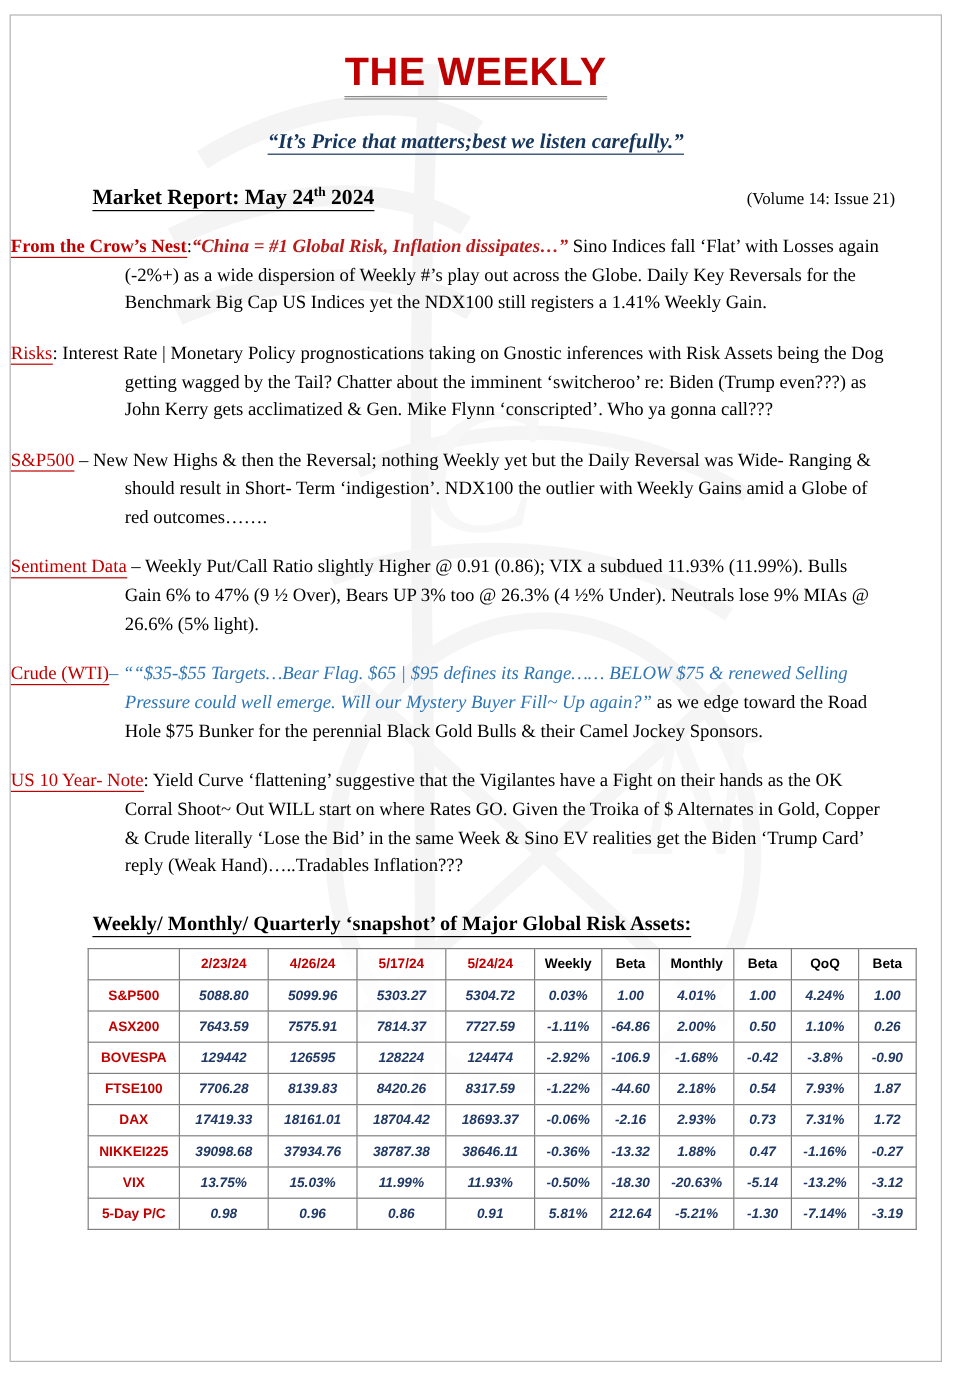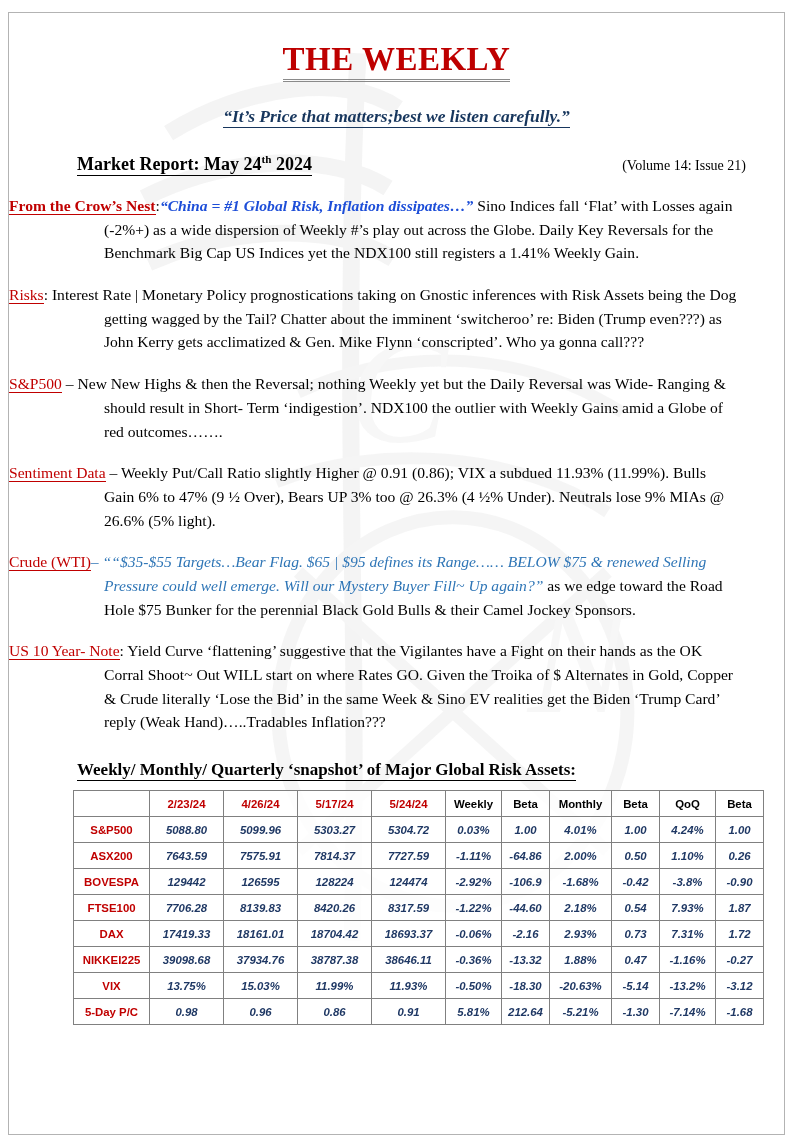--- a/index.html
+++ b/index.html
@@ -46,21 +46,21 @@
     padding: 0;
   }
 
   .doc-title {
     text-align: center;
     color: #BE0000;
     font-weight: bold;
     font-size: 33px;
     letter-spacing: 0.5px;
     margin: 28px 0 0 0;
-    font-family: Liberation Serif, serif;
+    font-family: Liberation Sans, sans-serif;
   }
   .doc-title span.u {
     border-bottom: 3px double #8a8a8a;
     padding-bottom: 2px;
   }
 
   .doc-subtitle {
     text-align: center;
     color: #17365D;
     font-style: italic;
@@ -111,21 +111,21 @@
   .lbl-red {
     color: #C00000;
     font-weight: bold;
     border-bottom: 1.3px solid #C00000;
   }
   .lbl-red-plain {
     color: #C00000;
     border-bottom: 1.3px solid #C00000;
   }
   .q-blue {
-    color: #1d4ed8;
+    color: #b91c1c;
     font-style: italic;
     font-weight: bold;
   }
   .q-blue-n {
     color: #2E75B6;
     font-style: italic;
   }
 
   
   .table-heading {
@@ -361,20 +361,20 @@
               <td class="rowlabel">5-Day P/C</td>
               <td class="val">0.98</td>
               <td class="val">0.96</td>
               <td class="val">0.86</td>
               <td class="val">0.91</td>
               <td class="val">5.81%</td>
               <td class="val">212.64</td>
               <td class="val">-5.21%</td>
               <td class="val">-1.30</td>
               <td class="val">-7.14%</td>
-              <td class="val">-1.68</td>
+              <td class="val">-3.19</td>
             </tr>
           </tbody>
       </table>
     </div>
 
   </div>
 </div>
 
 </body></html>

